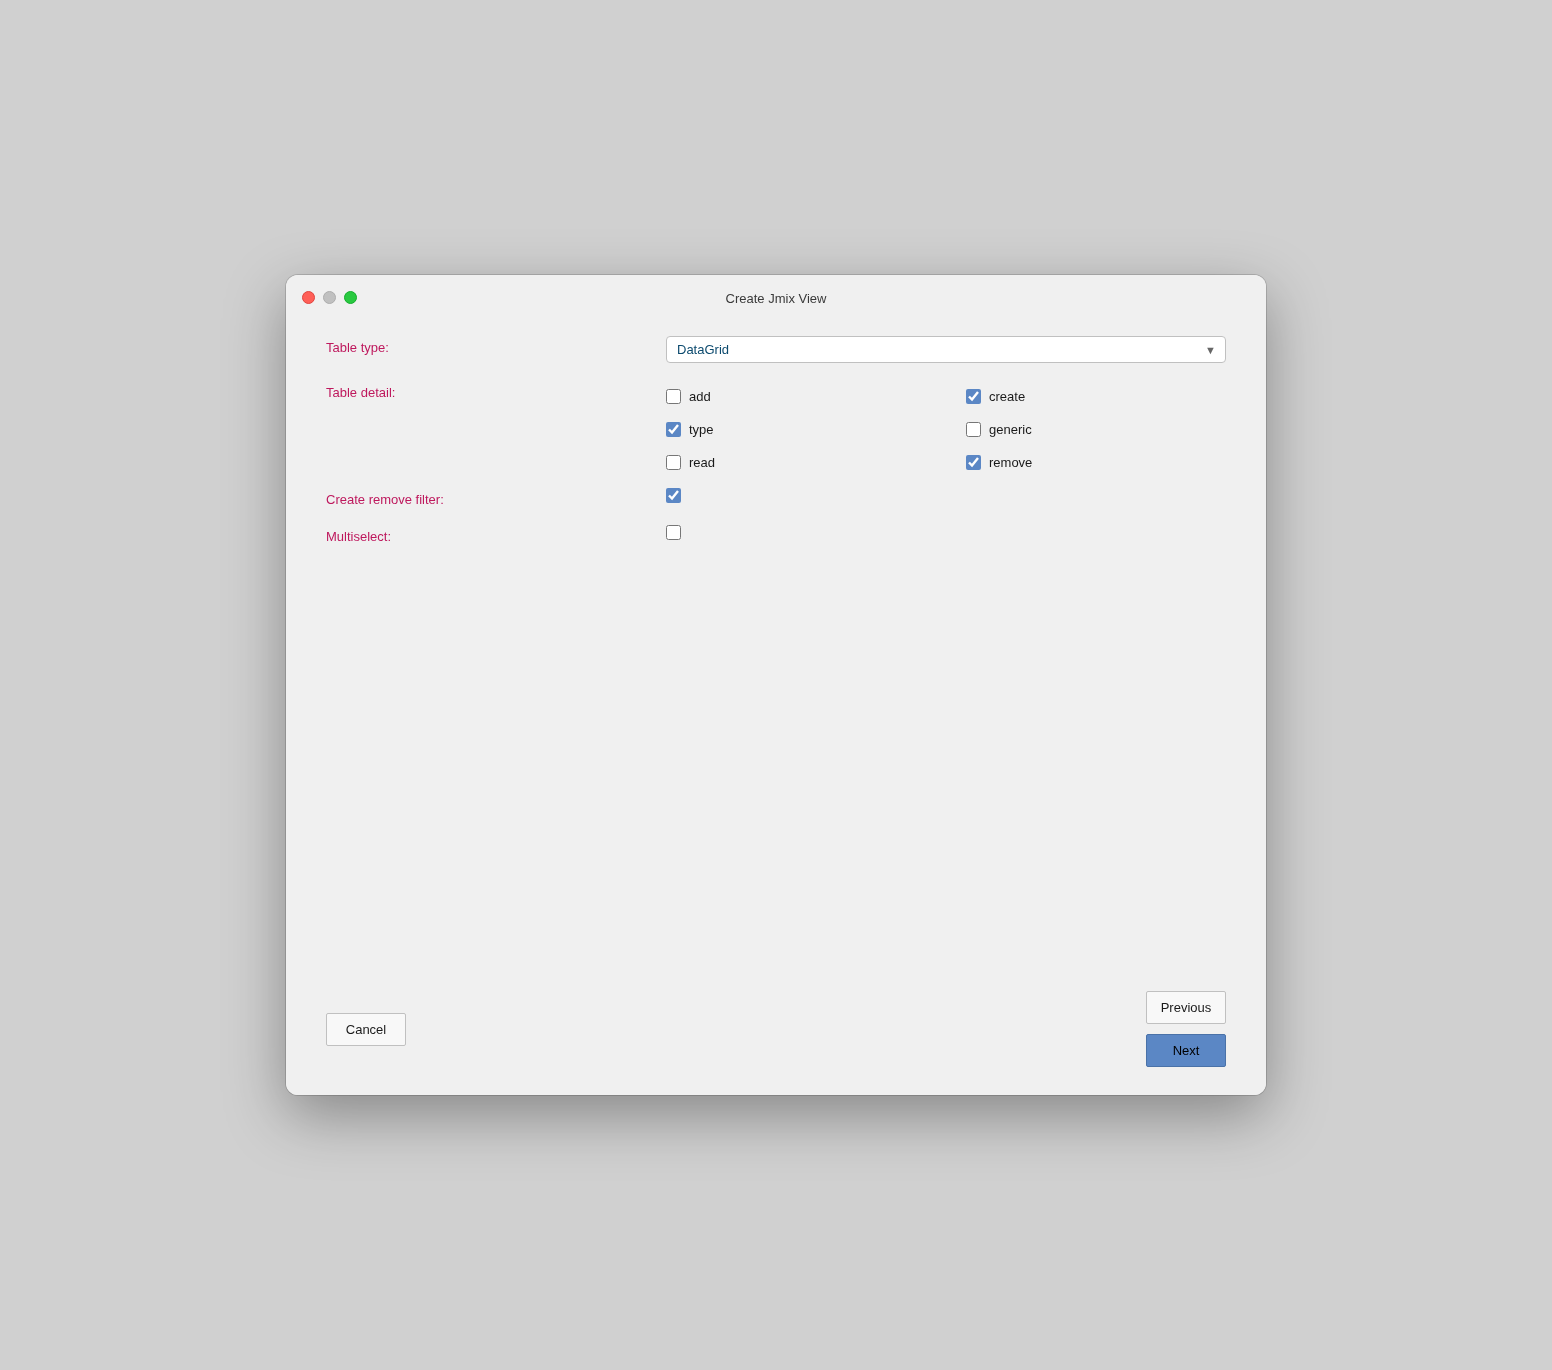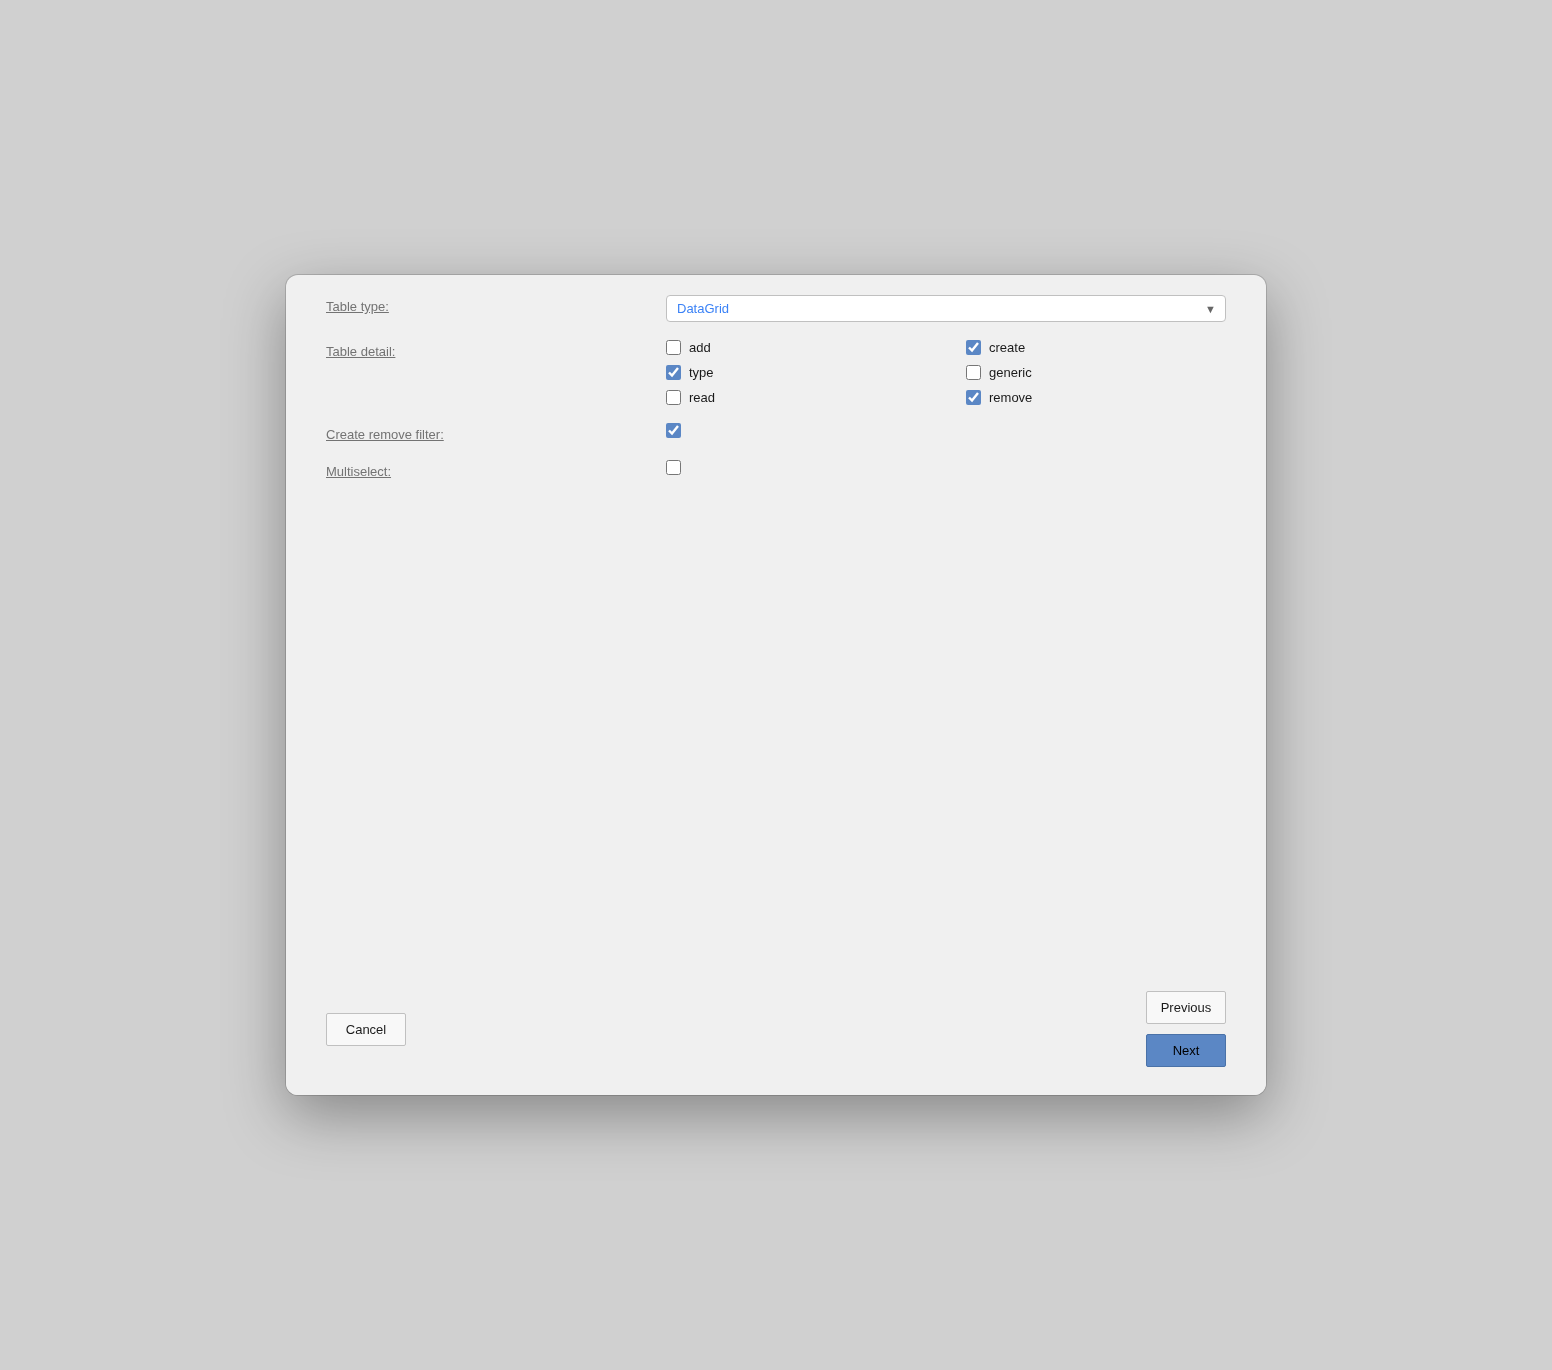--- a/index.html
+++ b/index.html
@@ -88,24 +88,23 @@
 
     .form-row {
       display: flex;
       align-items: flex-start;
       margin-bottom: 18px;
     }
 
     .form-label {
       width: 340px;
       font-size: 13px;
-      color: #737373;
+      color: #be185d;
       padding-top: 4px;
       flex-shrink: 0;
-      text-decoration: underline;
     }
 
     .form-control {
       flex: 1;
     }
 
     .select-wrapper {
       position: relative;
       display: inline-block;
       width: 100%;
@@ -114,21 +113,21 @@
     .select-box {
       width: 100%;
       padding: 5px 30px 5px 10px;
       font-size: 13px;
       border: 1px solid #c0c0c0;
       border-radius: 4px;
       background: #ffffff;
       appearance: none;
       -webkit-appearance: none;
       cursor: pointer;
-      color: #3b82f6;
+      color: #0c4a6e;
     }
 
     .select-arrow {
       position: absolute;
       right: 10px;
       top: 50%;
       transform: translateY(-50%);
       pointer-events: none;
       font-size: 11px;
       color: #666;
@@ -139,20 +138,21 @@
       grid-template-columns: 1fr 1fr;
       gap: 10px 40px;
     }
 
     .checkbox-item {
       display: flex;
       align-items: center;
       gap: 8px;
       font-size: 13px;
       color: #1a1a1a;
+      margin-top: 8px;
     }
 
     .checkbox-input {
       width: 15px;
       height: 15px;
       accent-color: #5b87c5;
       cursor: pointer;
       flex-shrink: 0;
     }
 
@@ -193,20 +193,28 @@
       border: 1px solid #4a72a8;
       color: #000000;
       font-weight: 500;
     }
   </style>
 </head>
 <body>
 
 <div class="dialog-window">
 
+  <div class="title-bar">
+    <div class="traffic-lights">
+      <div class="traffic-light close"></div>
+      <div class="traffic-light minimize"></div>
+      <div class="traffic-light maximize"></div>
+    </div>
+    <span class="dialog-title">Create Jmix View</span>
+  </div>
 
   <div class="dialog-content">
 
     <div class="form-row">
       <div class="form-label">Table type:</div>
       <div class="form-control">
         <div class="select-wrapper">
           <select class="select-box">
             <option value="DataGrid" selected="">DataGrid</option>
             <option value="TreeDataGrid">TreeDataGrid</option>

